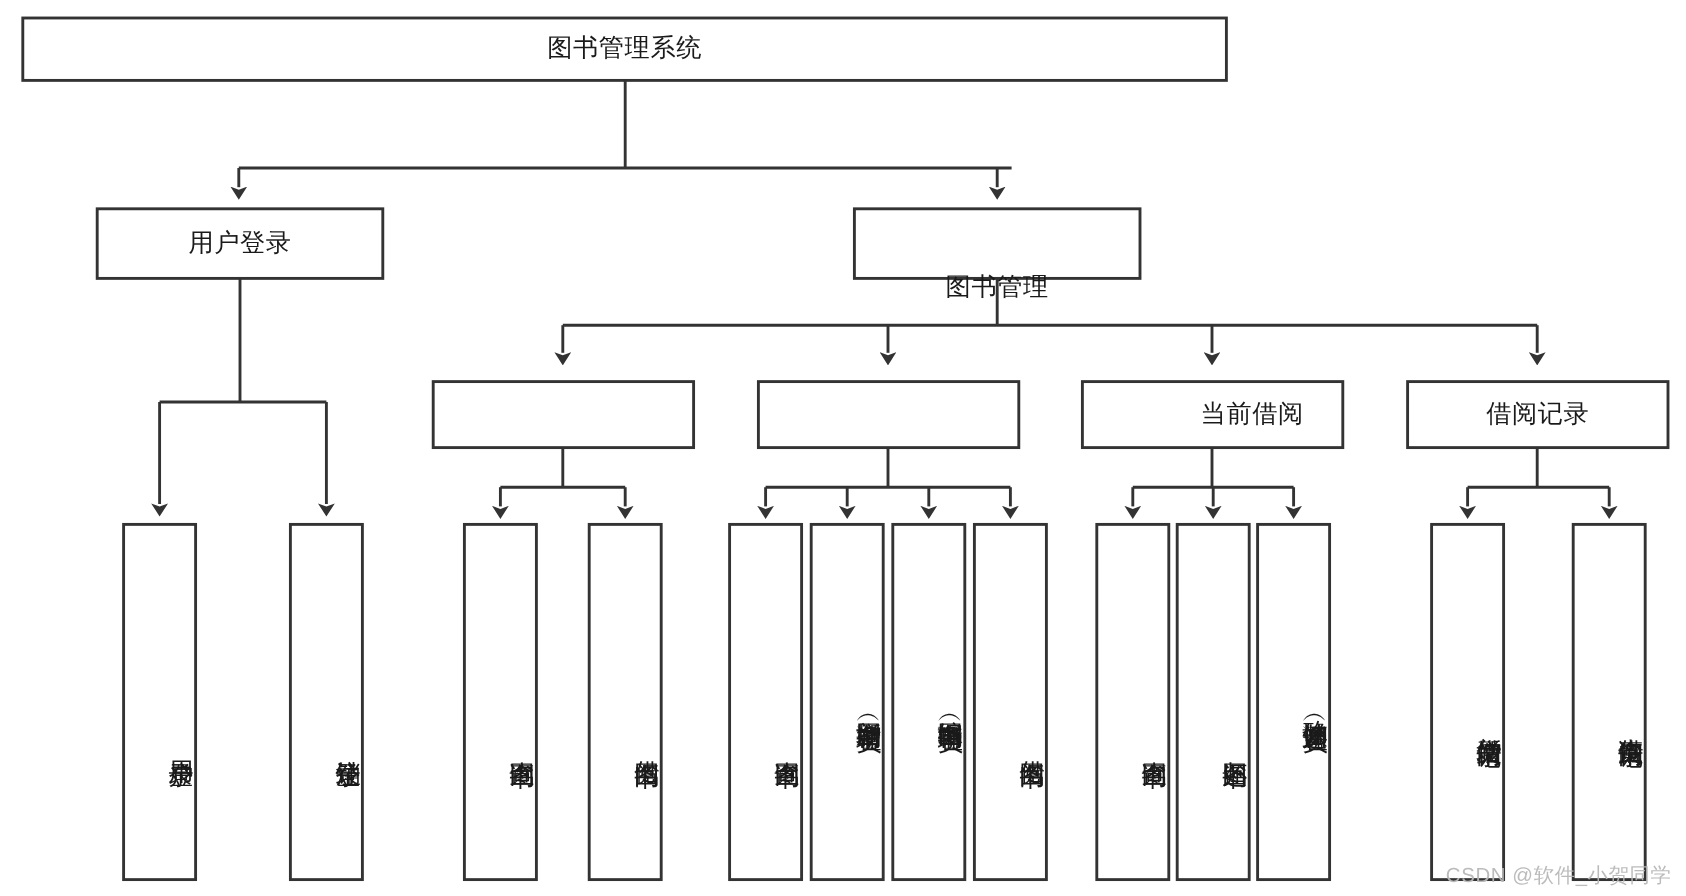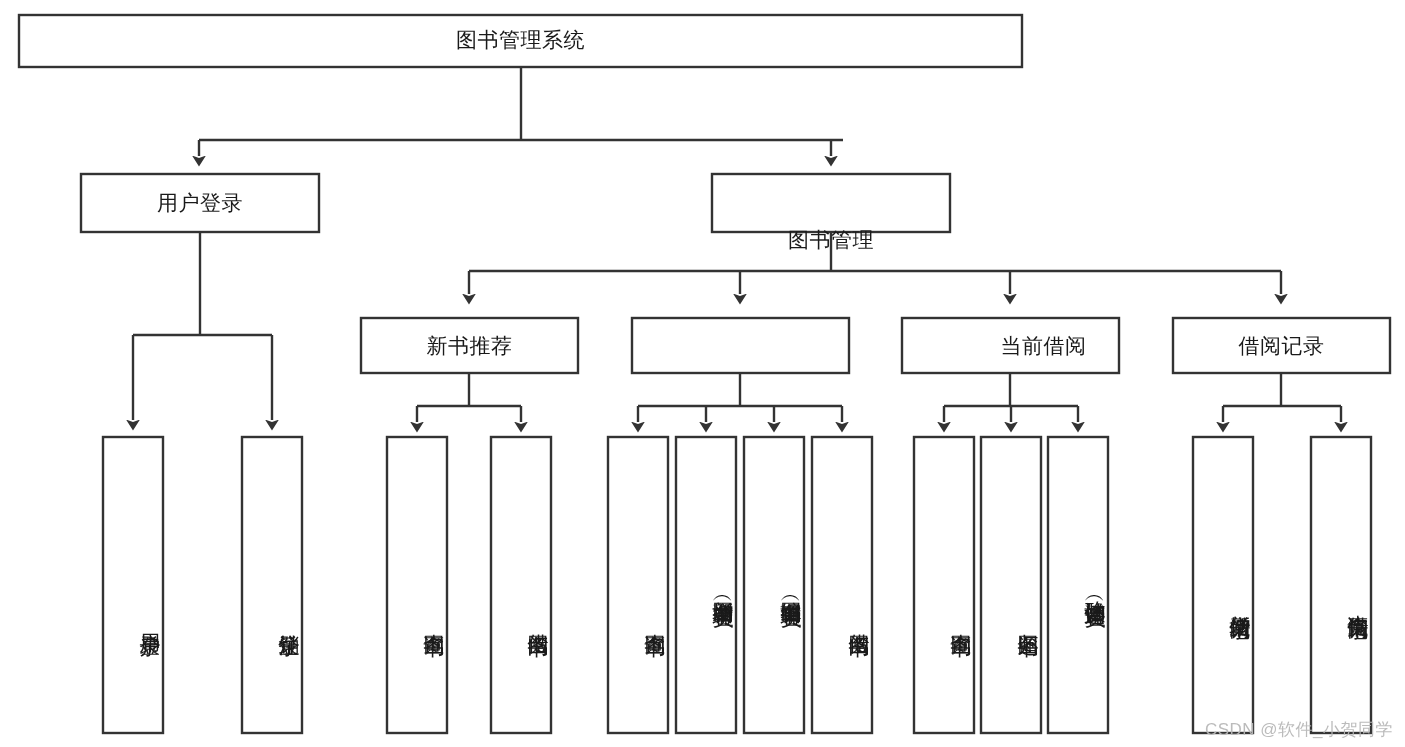--- a/index.html
+++ b/index.html
@@ -157,21 +157,20 @@
 
     <rect class="node-box" x="1193" y="437" width="60" height="296"></rect>
     <rect class="node-box" x="1311" y="437" width="60" height="296"></rect>
   </svg>
 
   <div class="node-label-h" style="left:19px; top:15px; width:1003px; height:52px;font-family:Liberation Serif, serif;">图书管理系统</div>
 
   <div class="node-label-h" style="left:81px; top:174px; width:238px; height:58px;">用户登录</div>
   <div class="node-label-h" style="left:712px; top:174px; width:238px; height:58px;margin-top:37px;">图书管理</div>
 
-  <div class="node-label-h" style="left:361px; top:318px; width:217px; height:55px;">新书推荐</div>
   <div class="node-label-h" style="left:902px; top:318px; width:217px; height:55px;padding-left:33px;">当前借阅</div>
   <div class="node-label-h" style="left:1173px; top:318px; width:217px; height:55px;">借阅记录</div>
 
   <div class="node-label-v" style="left:103px; top:505px; width:60px; height:228px;">用户登录</div>
   <div class="node-label-v" style="left:242px; top:505px; width:60px; height:228px;">注销登录</div>
 
   <div class="node-label-v" style="left:387px; top:505px; width:60px; height:228px;">查询图书</div>
   <div class="node-label-v" style="left:491px; top:505px; width:60px; height:228px;">借阅图书</div>
 
   <div class="node-label-v" style="left:608px; top:505px; width:60px; height:228px;">查询图书</div>

